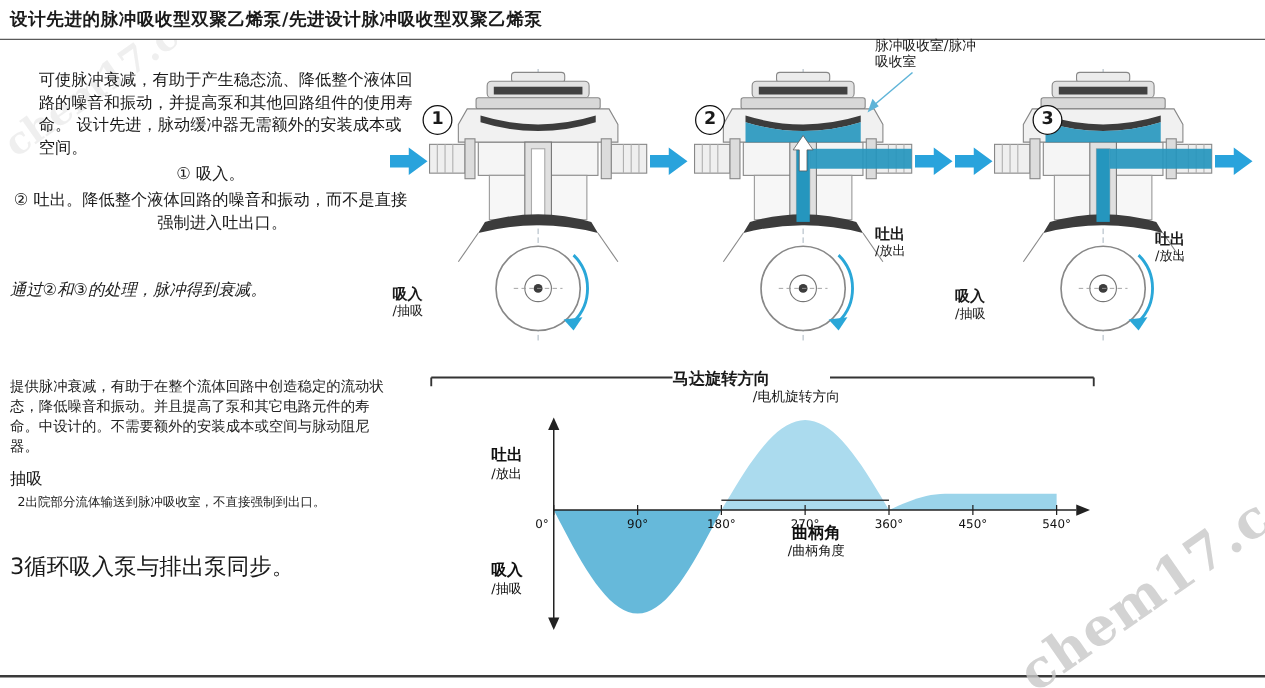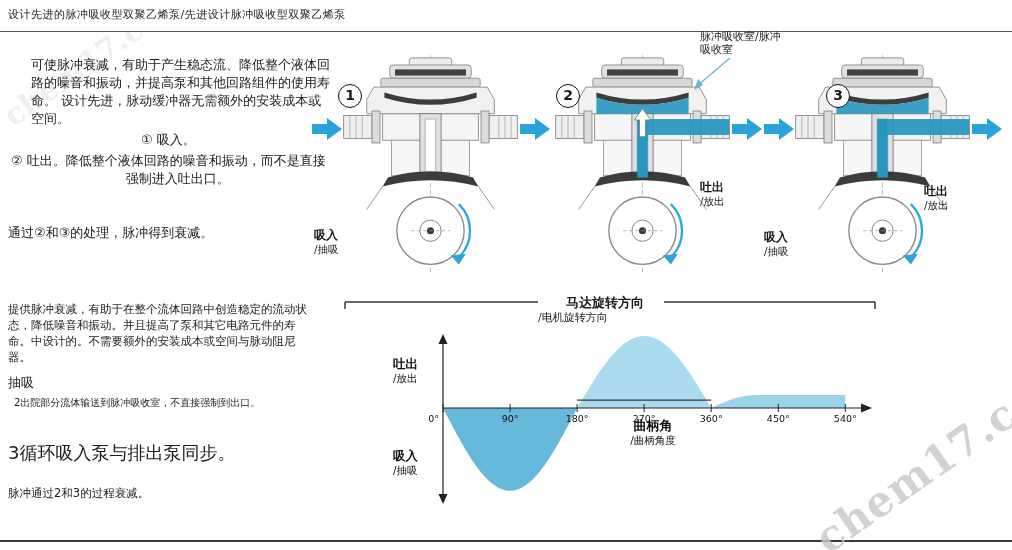--- a/index.html
+++ b/index.html
@@ -1,41 +1,41 @@
 <!DOCTYPE html>
 <html><head>
 <meta charset="utf-8">
 <style>
   html,body{margin:0;padding:0;background:#fff;}
   body{width:1012px;height:550px;font-family:"DejaVu Sans",sans-serif;color:#1a1a1a;overflow:hidden;}
   #app{position:relative;width:1012px;height:550px;background:#fff;}
   .abs{position:absolute;}
   #header{position:absolute;left:0;top:0;width:1012px;height:31px;border-bottom:1px solid #5a5a5a;background:#fff;z-index:5;}
-  #page-title{position:absolute;left:8px;top:7px;font-size:11px;font-weight:normal;letter-spacing:0.5px;}
+  #page-title{position:absolute;left:8px;top:7px;font-size:14px;font-weight:bold;letter-spacing:0.5px;}
   #bottom-rule{position:absolute;left:0;top:540px;width:1012px;border-top:2px solid #3a3a3a;}
   
   .ltxt{position:absolute;left:8px;width:302px;z-index:3;}
   .p-intro{top:56px;font-size:13px;line-height:18px;margin-left:23px;}
   .step{left:8px;width:302px;font-size:13px;line-height:18px;padding-left:1.45em;text-indent:-1.45em;text-align:center;}
-  .p-concl{top:224px;font-size:13px;line-height:18px;}
+  .p-concl{top:224px;font-size:13px;line-height:18px;font-style:italic;}
   .p-sec{top:286px;font-size:11.5px;line-height:16px;color:#222;margin-top:15px;}
   .p-note-title{top:374px;font-size:13px;}
   .p-note2{top:395px;font-size:10px;line-height:15px;padding-left:6px;}
   .p-note3{top:441px;font-size:18px;}
   .p-note4{top:486px;font-size:11.5px;}
   
   .pump{position:absolute;top:55px;z-index:2;}
   .badge{position:absolute;width:22px;height:22px;border:1.6px solid #111;border-radius:50%;text-align:center;line-height:21px;font-weight:bold;font-size:14px;background:#fff;z-index:6;}
   .lbl{position:absolute;font-size:12px;line-height:14px;z-index:6;}
   .lbl .main{font-weight:bold;display:block;}
   .lbl .sub{font-size:10.5px;display:block;}
   .absorb-lbl{position:absolute;left:700px;top:30px;font-size:11px;line-height:13px;z-index:6;}
   #overlay{position:absolute;left:312px;top:30px;width:700px;height:285px;z-index:5;pointer-events:none;}
-  .motor-lbl{position:absolute;left:538px;top:294px;width:134px;text-align:center;font-size:13px;font-weight:bold;z-index:6;}
-  .motor-sub{position:absolute;left:538px;top:310px;width:134px;text-align:left;font-size:11px;z-index:6;}
+  .motor-lbl{position:absolute;left:538px;top:294px;width:134px;font-size:13px;font-weight:bold;z-index:6;}
+  .motor-sub{position:absolute;left:538px;top:310px;width:134px;text-align:right;font-size:11px;z-index:6;}
   
   #chart-svg{position:absolute;left:335px;top:328px;z-index:2;}
   .tick{font-size:9.5px;fill:#111;}
   .ylab{font-size:12.5px;font-weight:bold;fill:#111;}
   .ylab-sub{font-size:10.5px;fill:#111;}
   .xlab{font-size:13px;font-weight:bold;fill:#111;text-anchor:middle;}
   .xlab-sub{font-size:10.5px;fill:#111;text-anchor:middle;}
   
   .wm{position:absolute;pointer-events:none;font-family:"DejaVu Serif",serif;font-weight:bold;white-space:nowrap;}
   .wm-main{left:792px;top:430px;font-size:42px;color:#c8c8c8;opacity:0.8;transform:rotate(-35deg);z-index:40;letter-spacing:1px;}
@@ -96,21 +96,20 @@
   </div>
 
   <div class="ltxt p-intro">可使脉冲衰减，有助于产生稳态流、降低整个液体回路的噪音和振动，并提高泵和其他回路组件的使用寿命。 设计先进，脉动缓冲器无需额外的安装成本或空间。</div>
   <div class="abs step" style="top:131px">① 吸入。</div>
   <div class="abs step" style="top:152px">② 吐出。降低整个液体回路的噪音和振动，而不是直接强制进入吐出口。</div>
   <div class="ltxt p-concl">通过②和③的处理，脉冲得到衰减。</div>
   <div class="ltxt p-sec">提供脉冲衰减，有助于在整个流体回路中创造稳定的流动状态，降低噪音和振动。并且提高了泵和其它电路元件的寿命。中设计的。不需要额外的安装成本或空间与脉动阻尼器。</div>
   <div class="ltxt p-note-title">抽吸</div>
   <div class="ltxt p-note2">2出院部分流体输送到脉冲吸收室，不直接强制到出口。</div>
   <div class="ltxt p-note3">3循环吸入泵与排出泵同步。</div>
-  <div class="ltxt p-note4">脉冲通过2和3的过程衰减。</div>
 
   <svg class="pump" style="left:333px" viewBox="0 0 220 250" width="195" height="222">
     <use href="#pump-base"></use>
   </svg>
   <svg class="pump" style="left:545px" viewBox="0 0 220 250" width="195" height="222">
     <use href="#pump-base"></use>
     <use href="#pump-fluid"></use>
     <use href="#up-arrow-white"></use>
   </svg>
   <svg class="pump" style="left:785px" viewBox="0 0 220 250" width="195" height="222">

